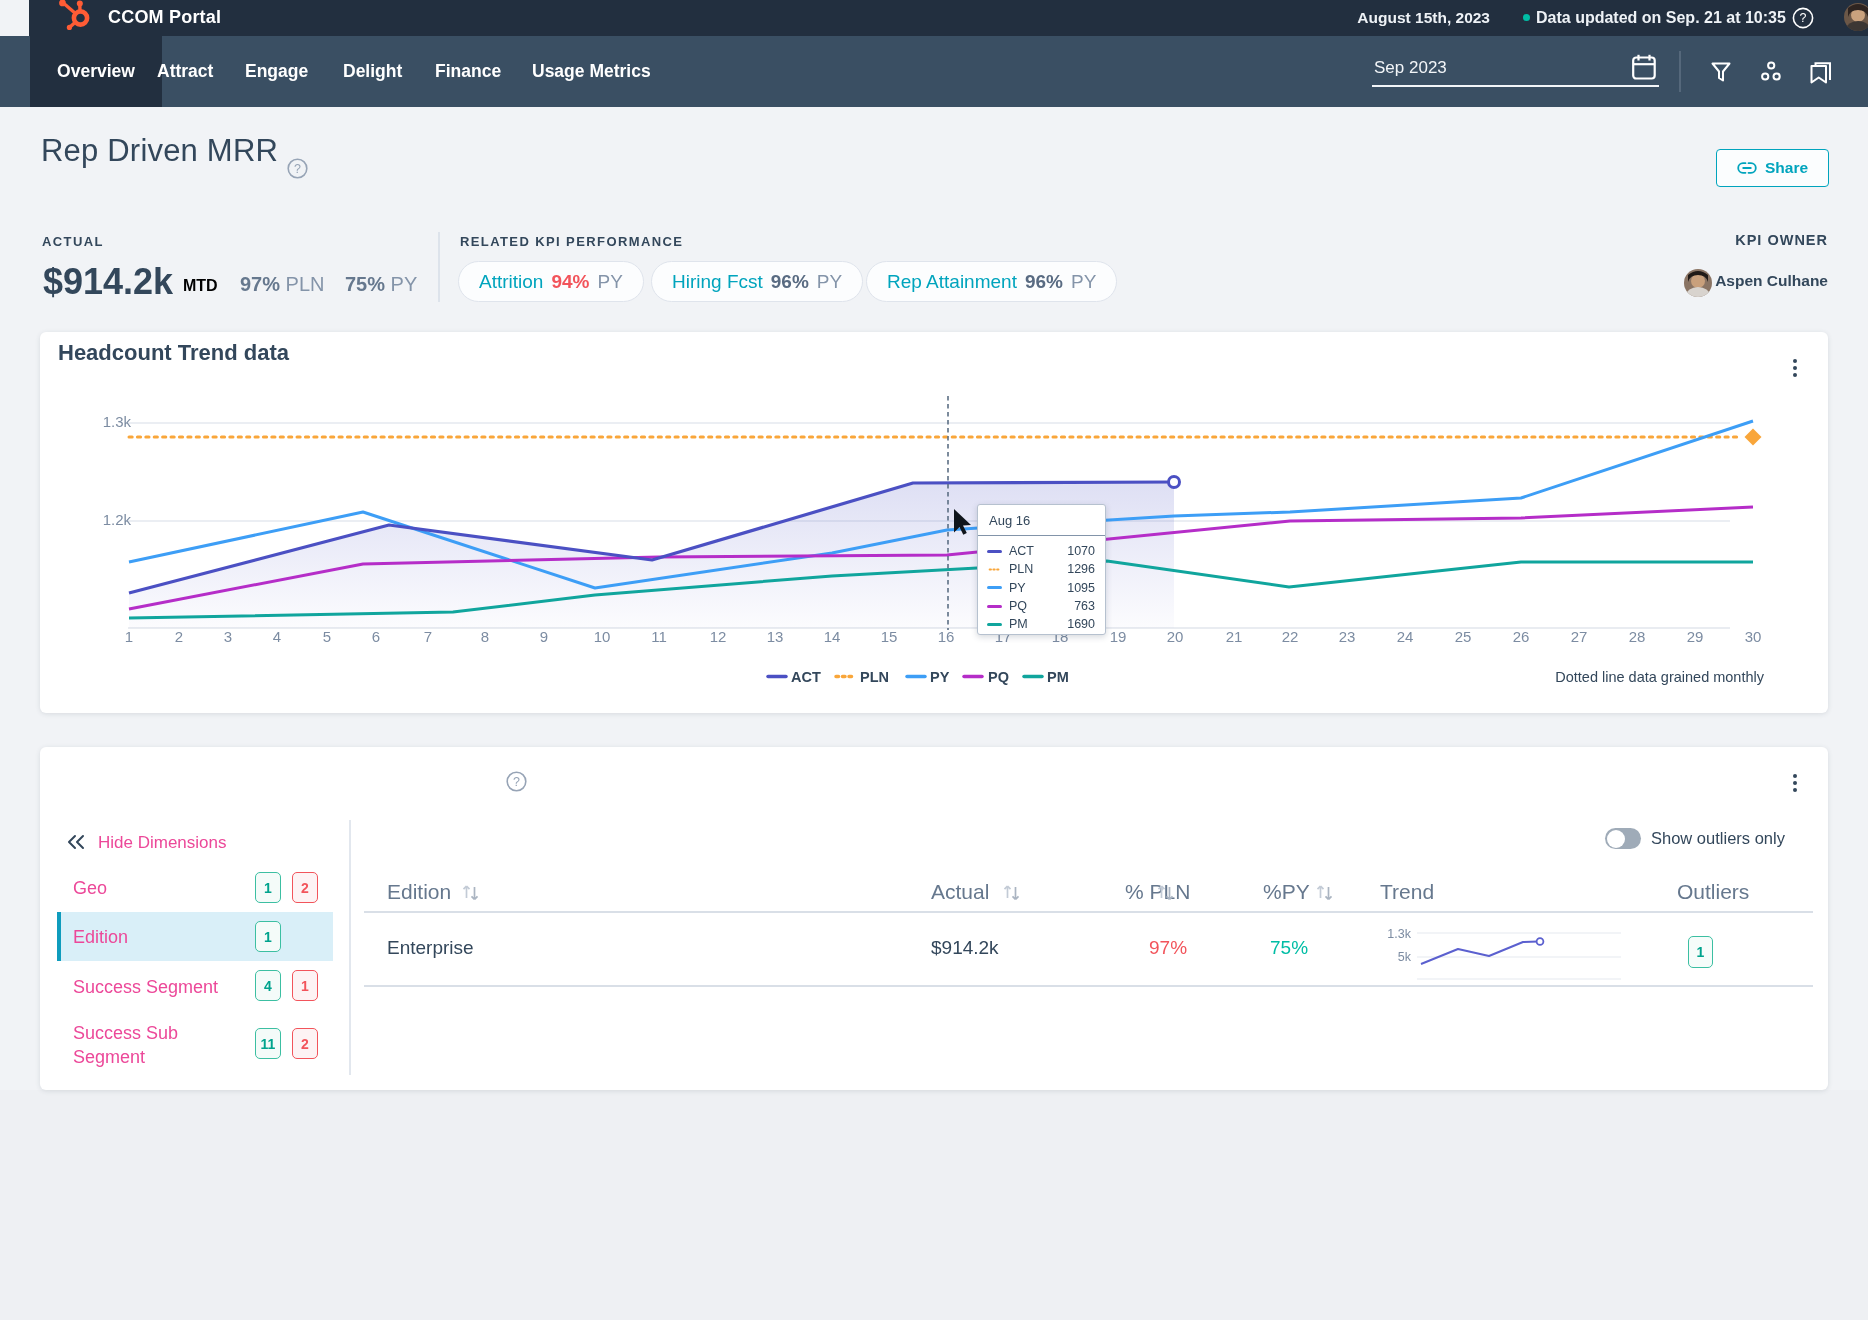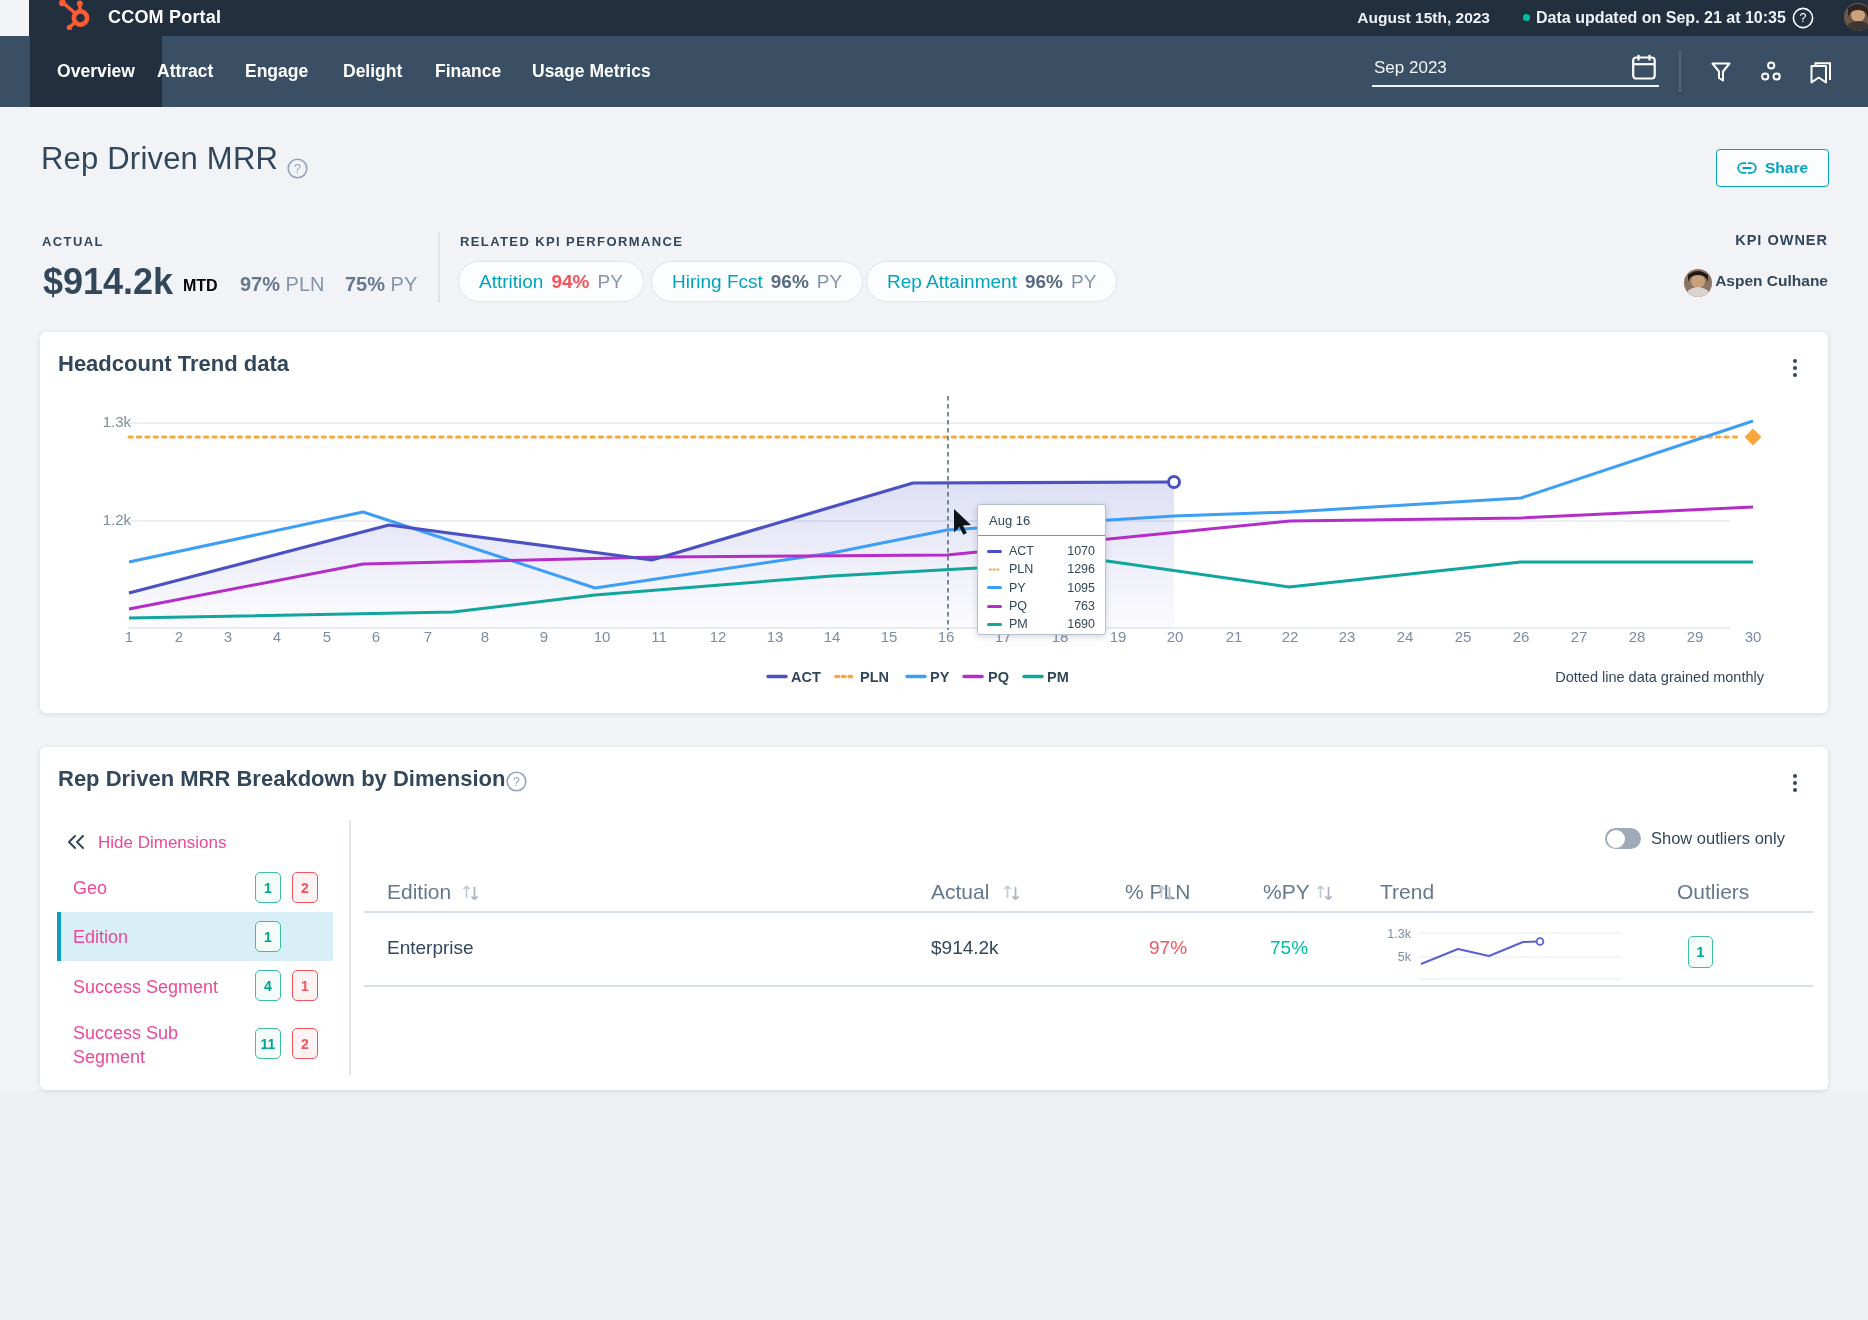--- a/index.html
+++ b/index.html
@@ -13,35 +13,35 @@
 .tealdot { position:absolute; left:1494px; top:14px; width:7px; height:7px; border-radius:50%; background:#00bda5; }
 .updated { position:absolute; left:1507px; top:9px; font-size:16px; font-weight:bold; color:#eef2f6; }
 
 .navbar { position:absolute; left:0; top:36px; width:1868px; height:71px; background:#3a4f63; }
 .tab { position:absolute; top:0; height:71px; line-height:71px; color:#fff; font-size:17.5px; font-weight:bold; }
 .tab.active { background:#222f3f; text-align:center; }
 .sepdate { position:absolute; left:1374px; top:22px; font-size:17px; color:#f2f5f8; }
 .navline { position:absolute; left:1372px; top:49px; width:287px; height:2px; background:#f2f5f8; }
 .navdiv { position:absolute; left:1679px; top:15px; width:2px; height:41px; background:#55687b; }
 
-.h1 { position:absolute; left:41px; top:141px; font-size:31px; font-weight:400; color:#33475b; letter-spacing:.2px; }
+.h1 { position:absolute; left:41px; top:133px; font-size:31px; font-weight:400; color:#33475b; letter-spacing:.2px; }
 .sharebtn { position:absolute; left:1716px; top:149px; width:113px; height:38px; border:1.5px solid #00a4bd; border-radius:4px; background:#fbfdfe; color:#00a4bd; font-size:15.5px; font-weight:bold; display:flex; align-items:center; justify-content:center; gap:8px; }
 
 .lbl { font-size:13px; font-weight:bold; letter-spacing:1.4px; color:#33475b; }
 .bignum { position:absolute; left:43px; top:261px; font-size:36px; font-weight:bold; color:#33475b; }
 .statgray { color:#000000; }
 .statsdiv { position:absolute; left:438px; top:232px; width:1.5px; height:70px; background:#dde3eb; }
 .pill { position:absolute; height:41px; border:1.5px solid #dfe4ec; border-radius:21px; background:#fcfdfe; display:flex; align-items:center; font-size:19px; padding:0 20px; gap:8px; }
 .kpiowner { position:absolute; right:40px; top:232px; font-size:14.5px; font-weight:bold; letter-spacing:1px; color:#33475b; }
 .ownername { position:absolute; right:40px; top:272px; font-size:15.5px; font-weight:bold; color:#33475b; }
 
 .card { position:absolute; left:40px; width:1788px; background:#fff; border-radius:6px; box-shadow:0 1px 5px rgba(45,62,80,.13); }
 .card1 { top:332px; height:381px; }
 .card2 { top:747px; height:343px; }
-.cardtitle { position:absolute; left:18px; top:19px; font-size:22px; font-weight:bold; color:#33475b; }
+.cardtitle { position:absolute; left:18px; top:8px; font-size:22px; font-weight:bold; color:#33475b; }
 .kebab { position:absolute; left:1746px; top:26px; width:18px; height:20px; }
 
 .tooltip { position:absolute; left:937px; top:172px; width:129px; height:131px; background:#fff; border:1px solid #b6c1cf; border-radius:3px; box-shadow:0 2px 6px rgba(45,62,80,.2); font-size:12.5px; color:#33475b; }
 .tt-head { padding:8px 0 7px 11px; font-size:13px; }
 .tt-div { height:1px; background:#8294a9; }
 .tt-row { display:flex; align-items:center; padding:0 10px 0 9px; height:18.3px; }
 .tt-row .sw { width:15px; height:3px; border-radius:2px; margin-right:7px; flex:none; }
 .tt-row .v { margin-left:auto; }
 
 .dimrow { position:absolute; font-size:18px; color:#ec4899; }
@@ -274,21 +274,20 @@
             <line x1="1" y1="2" x2="14" y2="2" stroke="#f9a63a" stroke-width="2.6" stroke-dasharray="1.8 3.2" stroke-linecap="round"></line>
           </svg>PLN<span class="v">1296</span></div>
       <div class="tt-row"><span class="sw" style="background:#3d9ef6;"></span>PY<span class="v">1095</span></div>
       <div class="tt-row"><span class="sw" style="background:#b52dc8;"></span>PQ<span class="v">763</span></div>
       <div class="tt-row"><span class="sw" style="background:#10a59d;"></span>PM<span class="v">1690</span></div>
     </div>
   </div>
 </div>
 
 <div class="card card2">
-  <div class="cardtitle">Rep Driven MRR Breakdown by Dimension</div>
   <svg class="abs" style="left:466px;top:24px" width="21" height="21" viewBox="0 0 21 21">
     <circle cx="10.5" cy="10.5" r="9.3" fill="none" stroke="#97a4b6" stroke-width="1.6"></circle>
     <text x="10.5" y="15" font-size="12.5" fill="#97a4b6" text-anchor="middle" font-family="Liberation Sans">?</text>
   </svg>
   <svg class="kebab" viewBox="0 0 18 20">
       <g fill="#33475b">
         <circle cx="9" cy="3" r="2"></circle>
         <circle cx="9" cy="10" r="2"></circle>
         <circle cx="9" cy="17" r="2"></circle>
       </g>

